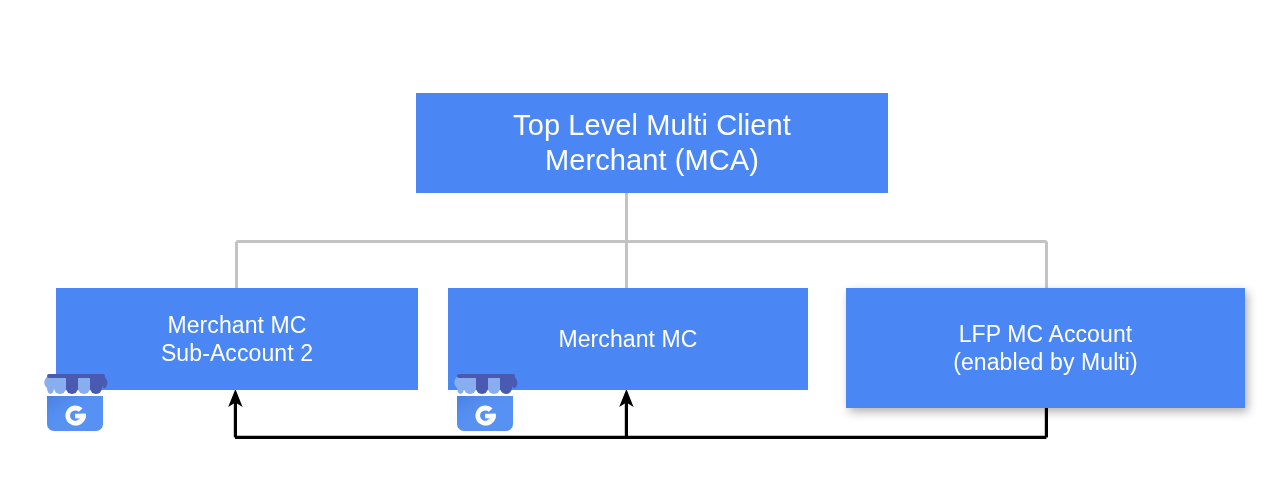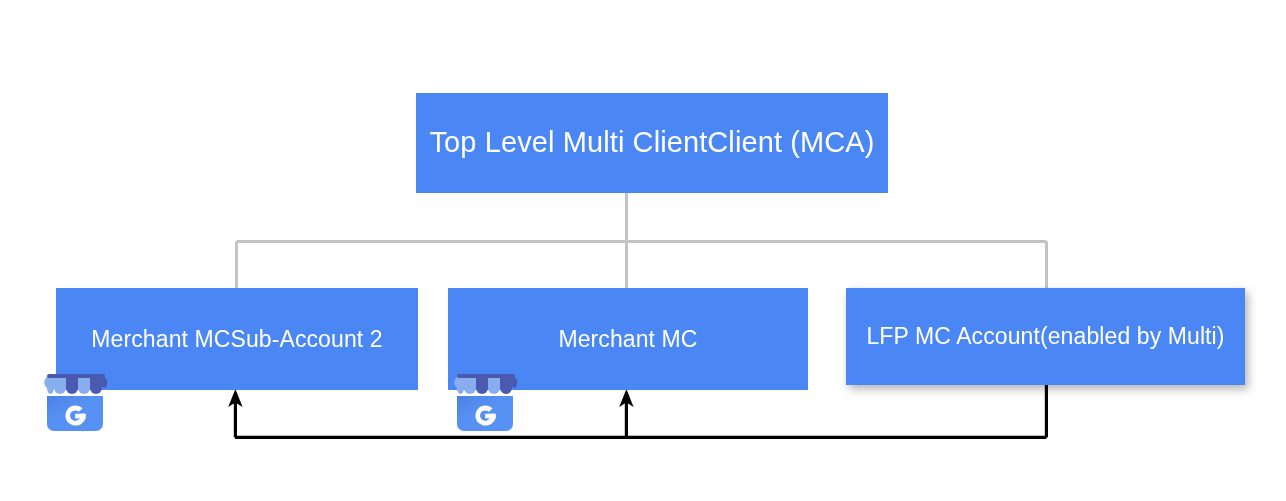--- a/index.html
+++ b/index.html
@@ -28,20 +28,21 @@
     width: 1286px;
     height: 501px;
   }
   
   .node {
     position: absolute;
     box-sizing: border-box;
     background: #4a87f5;
     color: #ffffff;
     display: flex;
+    flex-direction: column;
     align-items: center;
     justify-content: center;
     text-align: center;
     line-height: 1.22;
     letter-spacing: 0.1px;
   }
   .node .line {
     display: block;
     white-space: nowrap;
   }
@@ -63,21 +64,21 @@
     left: 448px;
     top: 288px;
     width: 360px;
     height: 102px;
     font-size: 23px;
   }
   #node-lfp {
     left: 846px;
     top: 288px;
     width: 399px;
-    height: 97px;
+    height: 120px;
     font-size: 23px;
     box-shadow: 3px 4px 9px rgba(0,0,0,0.30);
   }
   
   .gmb-icon {
     position: absolute;
     width: 74px;
     height: 74px;
   }
   #gmb-icon-1 { left: 38px; top: 366px; }
@@ -105,21 +106,21 @@
       <path d="M 626.4 437.4 L 626.4 400"></path>
     </g>
     <g fill="#000000" stroke="none">
       <polygon points="235.4,389 228.2,407 235.4,402.4 242.6,407"></polygon>
       <polygon points="626.4,389 619.2,407 626.4,402.4 633.6,407"></polygon>
     </g>
   </svg>
 
   <div class="node" id="node-root">
     <span class="line">Top Level Multi Client</span>
-    <span class="line">Client (MCA)</span>
+    <span class="line">Merchant (MCA)</span>
   </div>
 
   <div class="node" id="node-sub1">
     <span class="line">Merchant MC</span>
     <span class="line">Sub-Account 2</span>
   </div>
 
   <div class="node" id="node-sub2">
     <span class="line">Merchant MC</span>
   </div>

